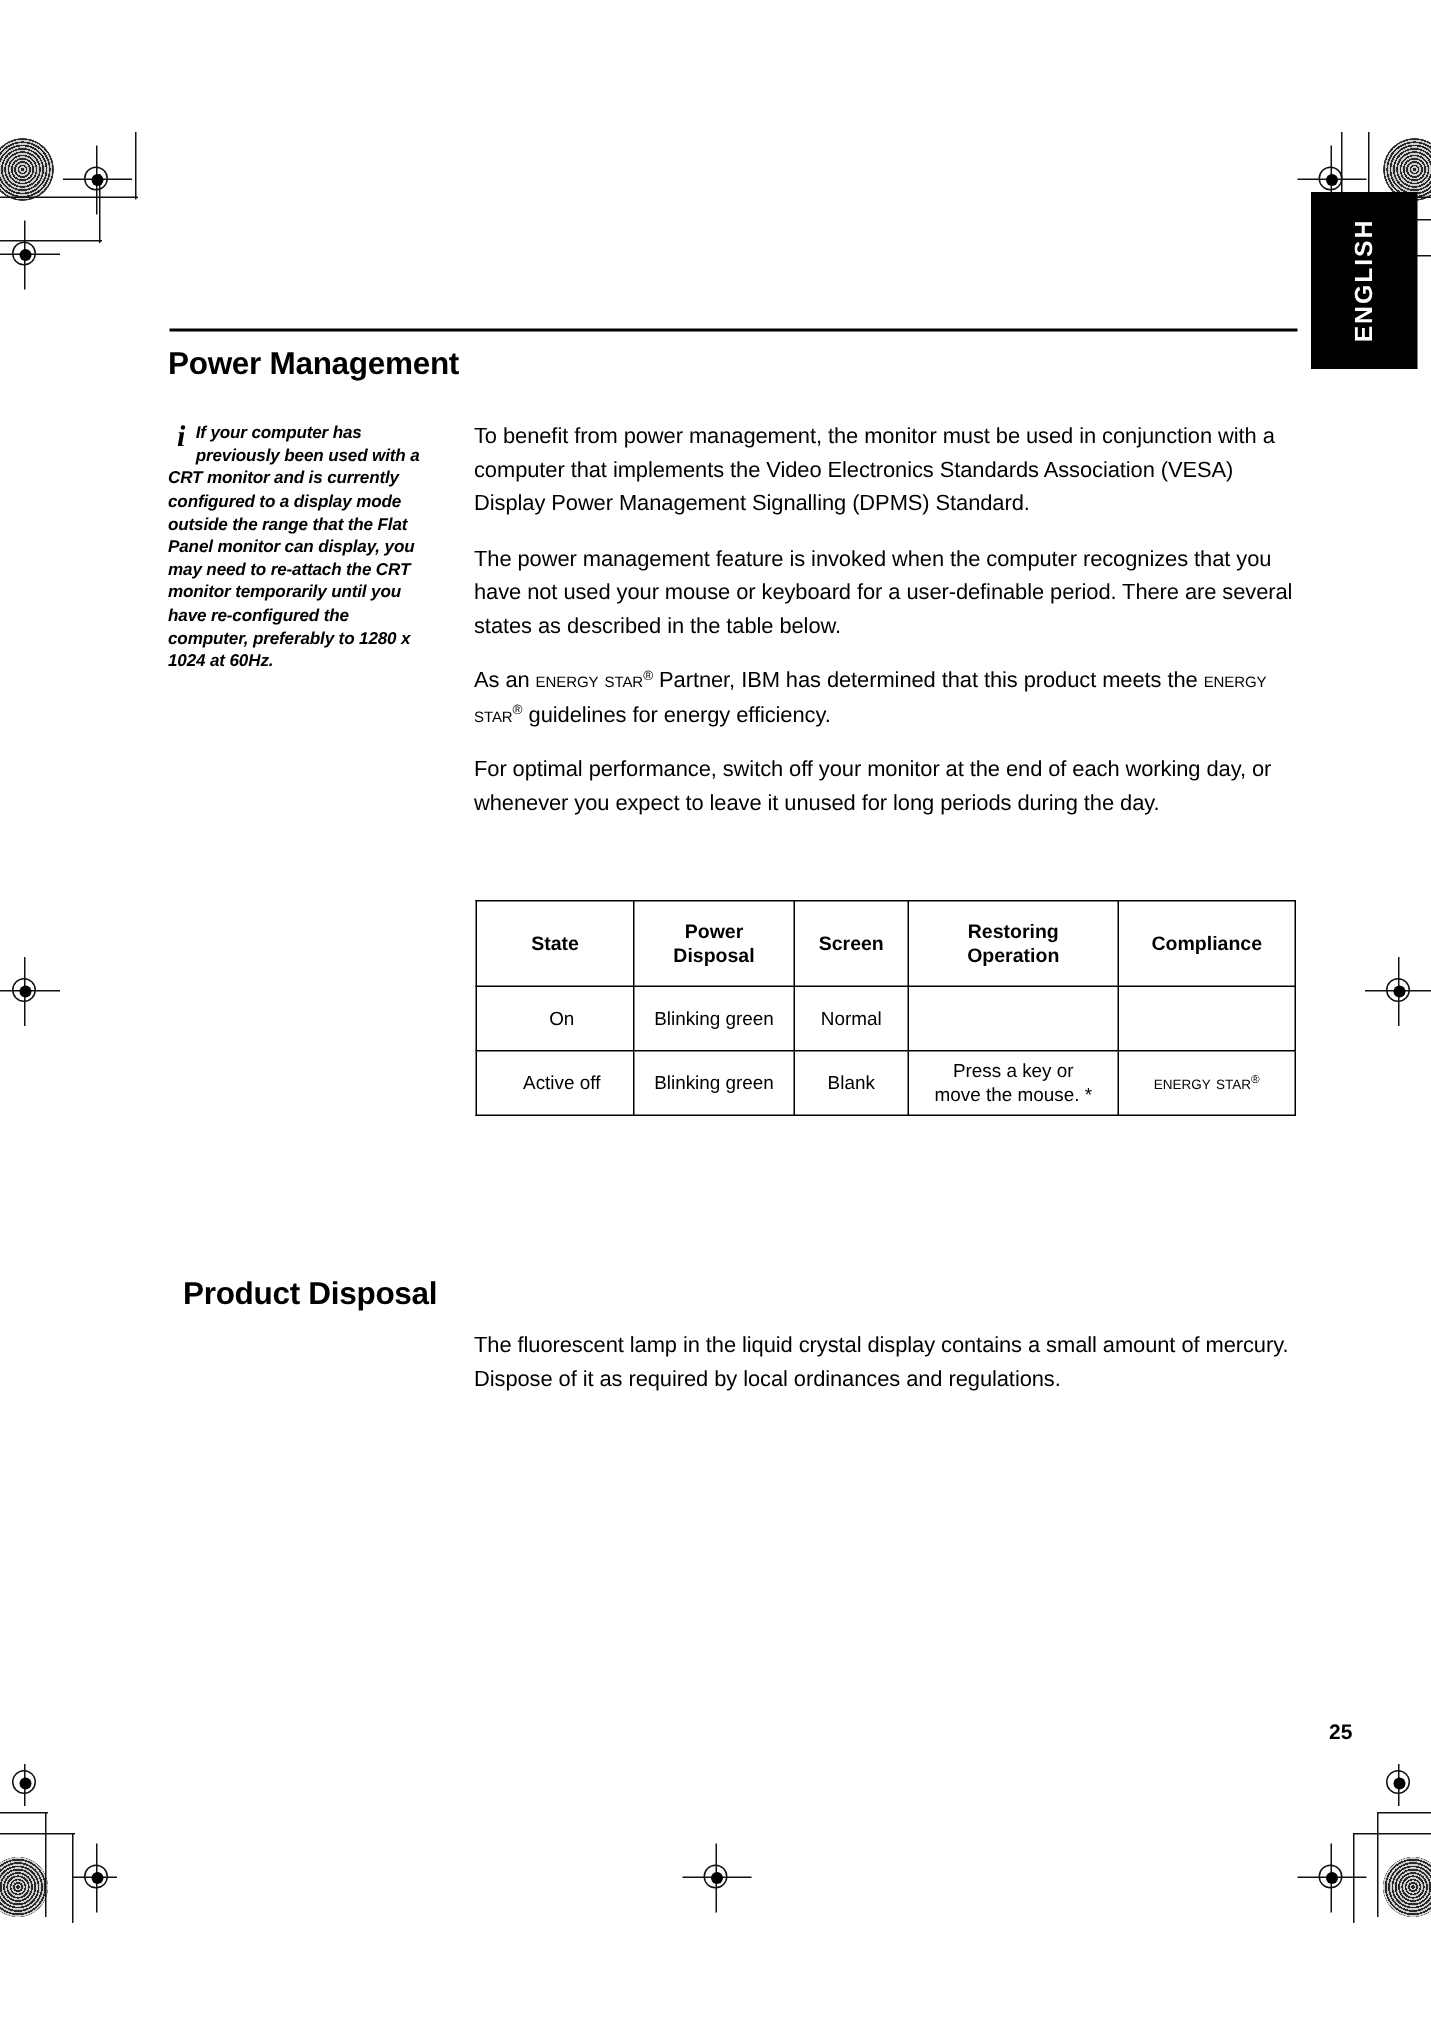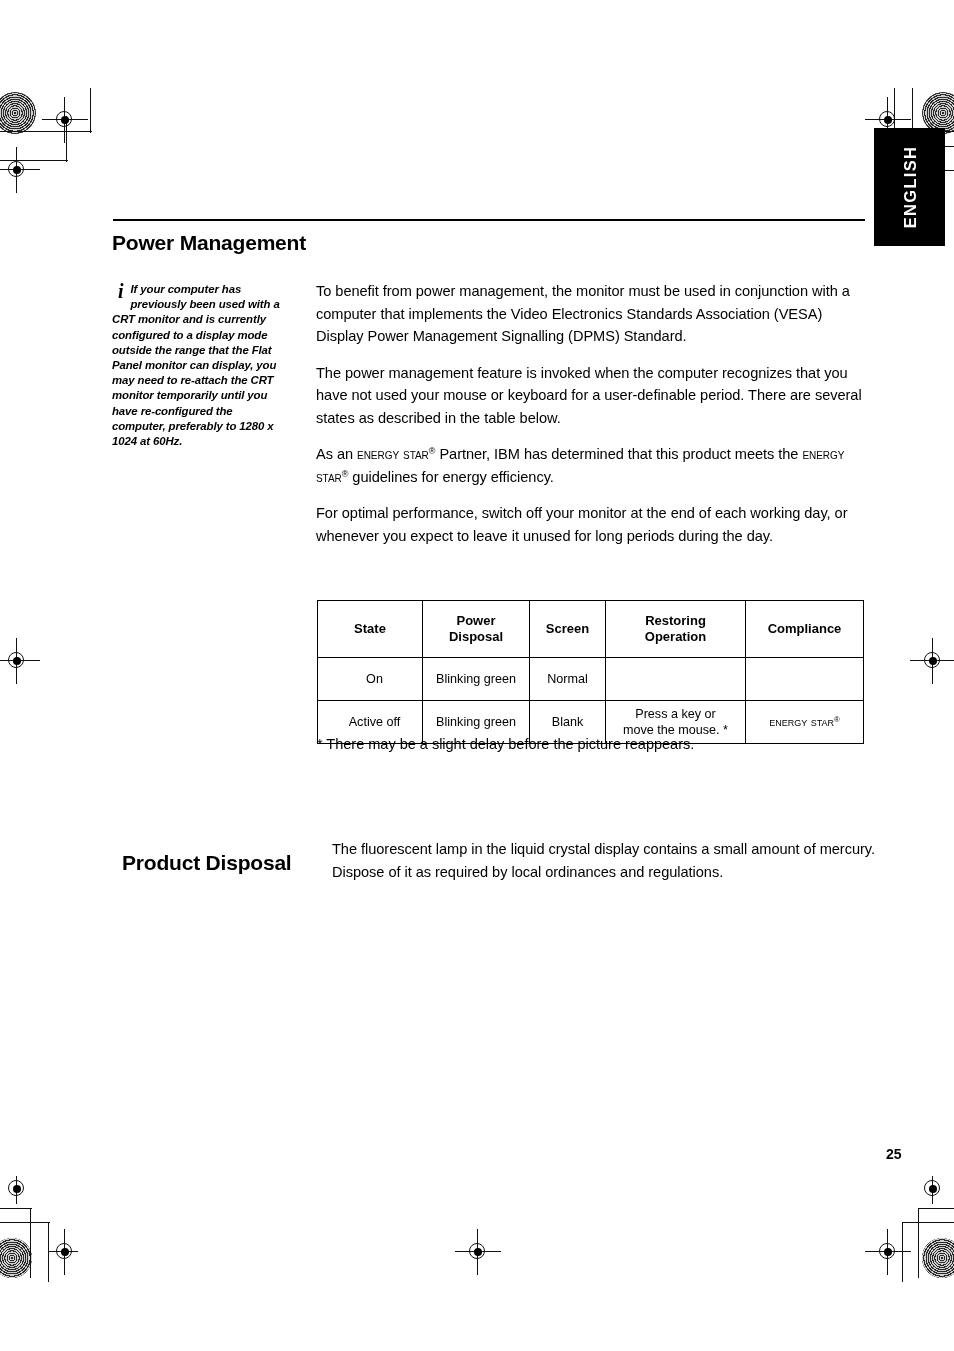--- a/index.html
+++ b/index.html
@@ -220,23 +220,22 @@
     left: 317px;
     top: 734px;
     font-size: 14.6px;
     line-height: 21px;
     letter-spacing: -0.05px;
   }
 
   .disposal-body {
     position: absolute;
     left: 316px;
-    top: 838px;
+    top: 886px;
     width: 546px;
-    margin-left: 16px;
   }
   .disposal-body p {
     margin: 0;
     font-size: 14.6px;
     line-height: 22.5px;
     letter-spacing: -0.05px;
   }
 
   .page-number {
     position: absolute;
@@ -401,21 +400,20 @@
           <span>Press a key or</span><br>
           <span>move the mouse. *</span>
         </td>
         <td>
           <span class="sc">Energy Star</span><sup class="reg-mark">®</sup>
         </td>
       </tr>
     </tbody>
   </table>
 
-  <div class="footnote">* There may be a slight delay before the picture reappears.</div>
 
   <h1 class="section-title title-disposal">Product Disposal</h1>
 
   <div class="disposal-body">
     <p>The fluorescent lamp in the liquid crystal display contains a small amount of mercury. Dispose of it as required by local ordinances and regulations.</p>
   </div>
 
   <div class="page-number">25</div>
 
 </div>

